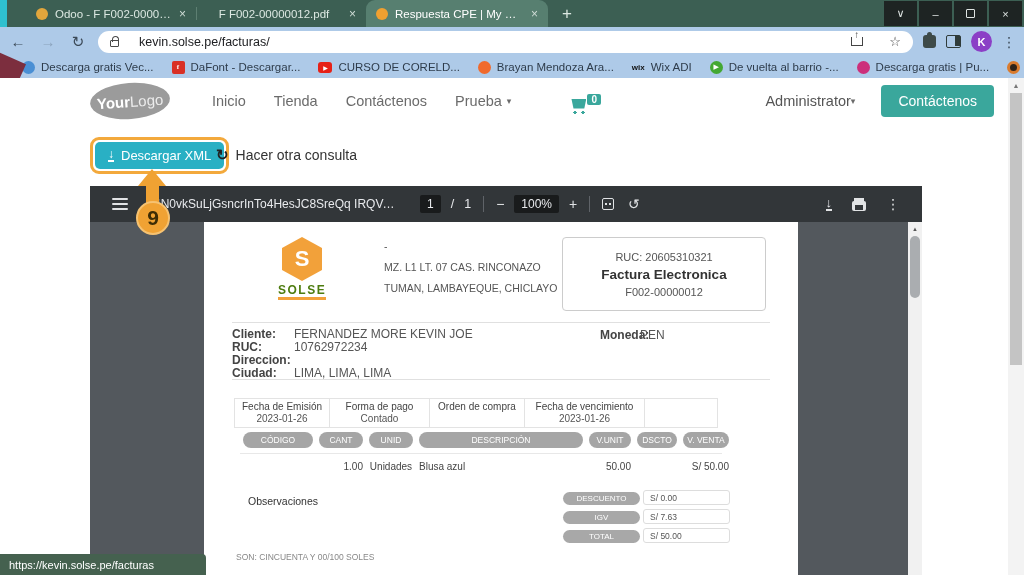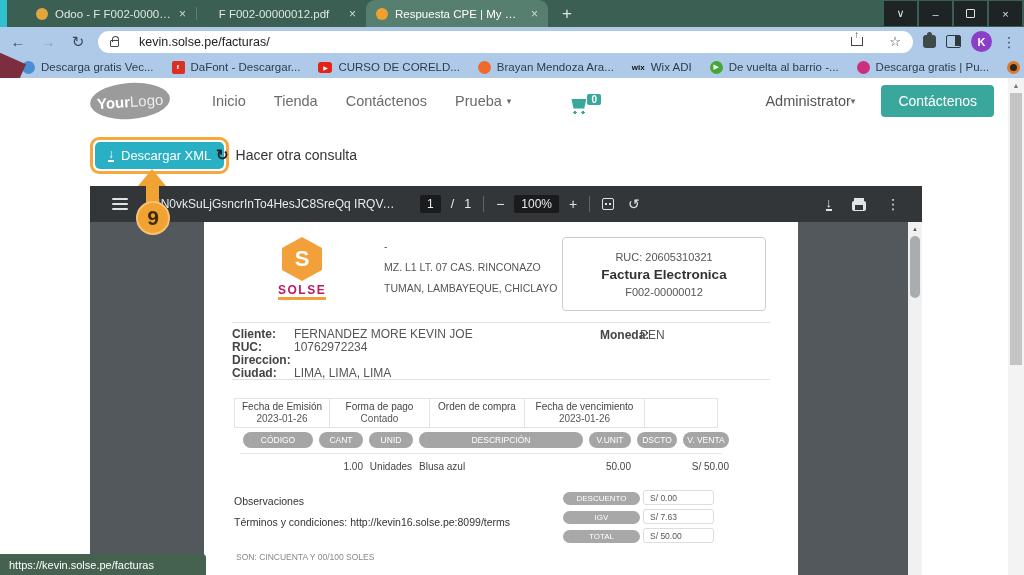--- a/index.html
+++ b/index.html
@@ -106,21 +106,21 @@
   .print-icon::before { content:""; position:absolute; left:2px; top:-3px; width:10px; height:3px; background:#e1e3e5; }
   .print-icon::after { content:""; position:absolute; left:3px; top:4px; width:8px; height:5px; background:#323639; }
 
   .pdf-scroll { position:absolute; right:0; top:36px; bottom:0; width:14px; background:#f1f1f1; }
   .pdf-scroll .sb-up { height:13px; display:flex; align-items:center; justify-content:center; font-size:6px; color:#555; }
   .pdf-scroll .sb-thumb { position:absolute; top:14px; left:2px; width:10px; height:62px; background:#aaadb0; border-radius:5px; }
 
   
   .pdfpage { position:absolute; left:114px; top:36px; width:594px; height:353px; background:#fff; color:#333; }
   .inv-hex { position:absolute; left:78px; top:15px; width:40px; height:44px; background:#f2a13a; clip-path:polygon(50% 0,100% 25%,100% 75%,50% 100%,0 75%,0 25%); display:flex; align-items:center; justify-content:center; color:#fff; font-weight:bold; font-size:22px; }
-  .inv-brand { position:absolute; left:74px; top:61px; font-weight:bold; font-size:12px; letter-spacing:1.5px; color:#be185d; }
+  .inv-brand { position:absolute; left:74px; top:61px; font-weight:bold; font-size:12px; letter-spacing:1.5px; color:#4d7c0f; }
   .inv-brand-bar { position:absolute; left:74px; top:75px; width:48px; height:3px; background:#f2a13a; }
   .inv-addr { position:absolute; left:180px; top:14px; font-size:10.5px; color:#555; line-height:21px; }
   .inv-docbox { position:absolute; left:358px; top:15px; width:204px; height:74px; border:1px solid #ccc; border-radius:4px; display:flex; flex-direction:column; align-items:center; justify-content:center; gap:4px; }
   .inv-docbox .ruc { font-size:11px; color:#555; }
   .inv-docbox .type { font-size:13.5px; font-weight:bold; color:#333; }
   .inv-docbox .num { font-size:11px; color:#555; }
 
   .inv-client { position:absolute; left:28px; top:100px; width:538px; height:58px; border-top:1px solid #e0e0e0; border-bottom:1px solid #e0e0e0; padding-top:5px; font-size:12px; }
   .crow { display:flex; line-height:13px; }
   .clabel { width:62px; font-weight:bold; color:#444; }
@@ -135,27 +135,27 @@
   .dcell .dv { font-size:10px; color:#555; line-height:12px; min-height:12px; }
 
   .inv-items-head { position:absolute; left:39px; top:210px; display:flex; gap:6px; }
   .pill { background:#a5a5a5; color:#fff; font-size:8.5px; text-align:center; border-radius:8px; padding:3px 0; }
   .ph-0 { width:70px; } .ph-1 { width:44px; } .ph-2 { width:44px; } .ph-3 { width:164px; } .ph-4 { width:42px; } .ph-5 { width:40px; } .ph-6 { width:46px; }
   .inv-item-sep { position:absolute; left:36px; top:231px; width:482px; border-top:1px solid #e8e8e8; }
   .inv-item-row { position:absolute; left:39px; top:238px; display:flex; gap:6px; font-size:10px; color:#444; }
   .ir { padding:1px 0; }
   .ta-r { text-align:right; } .ta-c { text-align:center; } .ta-l { text-align:left; }
 
-  .inv-obs { position:absolute; left:30px; top:273px; font-size:10.5px; color:#333; }
+  .inv-obs { position:absolute; left:44px; top:273px; font-size:10.5px; color:#333; }
   .inv-terms { position:absolute; left:30px; top:294px; font-size:10.5px; color:#333; }
 
   .inv-totals { position:absolute; left:359px; top:268px; display:flex; flex-direction:column; gap:4px; }
   .trow { display:flex; gap:3px; align-items:flex-end; }
   .tpill { width:77px; background:#a8a8a8; color:#fff; font-size:8px; text-align:center; border-radius:8px; padding:2px 0; }
-  .tval { width:71px; border:1px solid #ddd; border-radius:3px; font-size:8.5px; color:#555; padding:1.5px 6px; }
+  .tval { width:87px; border:1px solid #ddd; border-radius:3px; font-size:8.5px; color:#555; padding:1.5px 6px; }
 
   .inv-words { position:absolute; left:32px; top:330px; font-size:8.5px; color:#888; }
 
   
   .page-scroll { position:absolute; right:0; top:78px; bottom:0; width:16px; background:#f3f3f3; }
   .page-scroll .sb-up { height:14px; display:flex; align-items:center; justify-content:center; font-size:7px; color:#777; }
   .page-scroll .sb-thumb { position:absolute; left:2px; top:15px; width:12px; height:272px; background:#c4c4c4; }
 
   
   .status-tip { position:absolute; left:0; bottom:0; height:21px; width:206px; background:#45614f; color:#fff; font-size:11px; display:flex; align-items:center; padding:0 9px; border-top-right-radius:4px; z-index:40; }
@@ -404,21 +404,20 @@
         <span class="ir ph-0"></span>
         <span class="ir ph-1 ta-r">1.00</span>
         <span class="ir ph-2 ta-c">Unidades</span>
         <span class="ir ph-3 ta-l">Blusa azul</span>
         <span class="ir ph-4 ta-r">50.00</span>
         <span class="ir ph-5 ta-c"></span>
         <span class="ir ph-6 ta-r">S/ 50.00</span>
       </div>
 
       <div class="inv-obs">Observaciones</div>
-      <div class="inv-terms">Términos y condiciones: http://kevin16.solse.pe:8099/terms</div>
 
       <div class="inv-totals">
         <div class="trow">
             <span class="tpill">DESCUENTO</span>
             <span class="tval">S/ 0.00</span>
           </div>
         <div class="trow">
             <span class="tpill">IGV</span>
             <span class="tval">S/ 7.63</span>
           </div>

